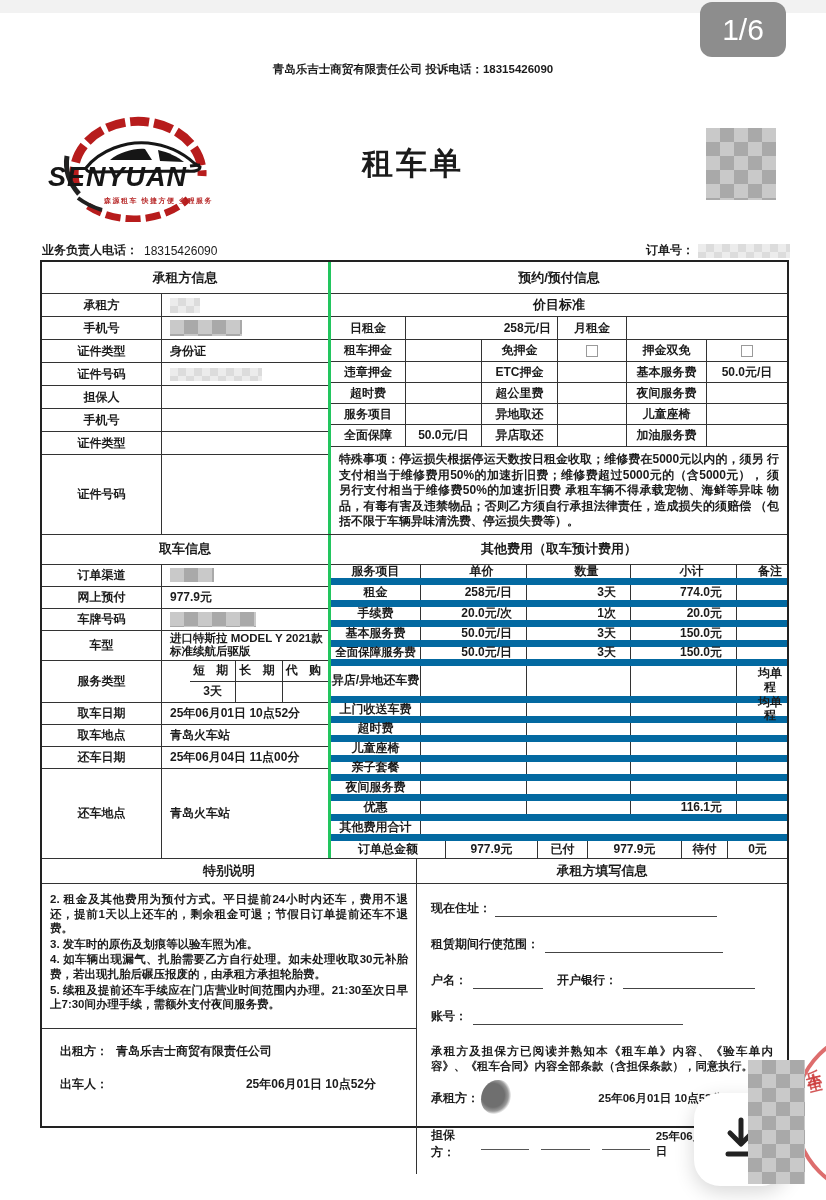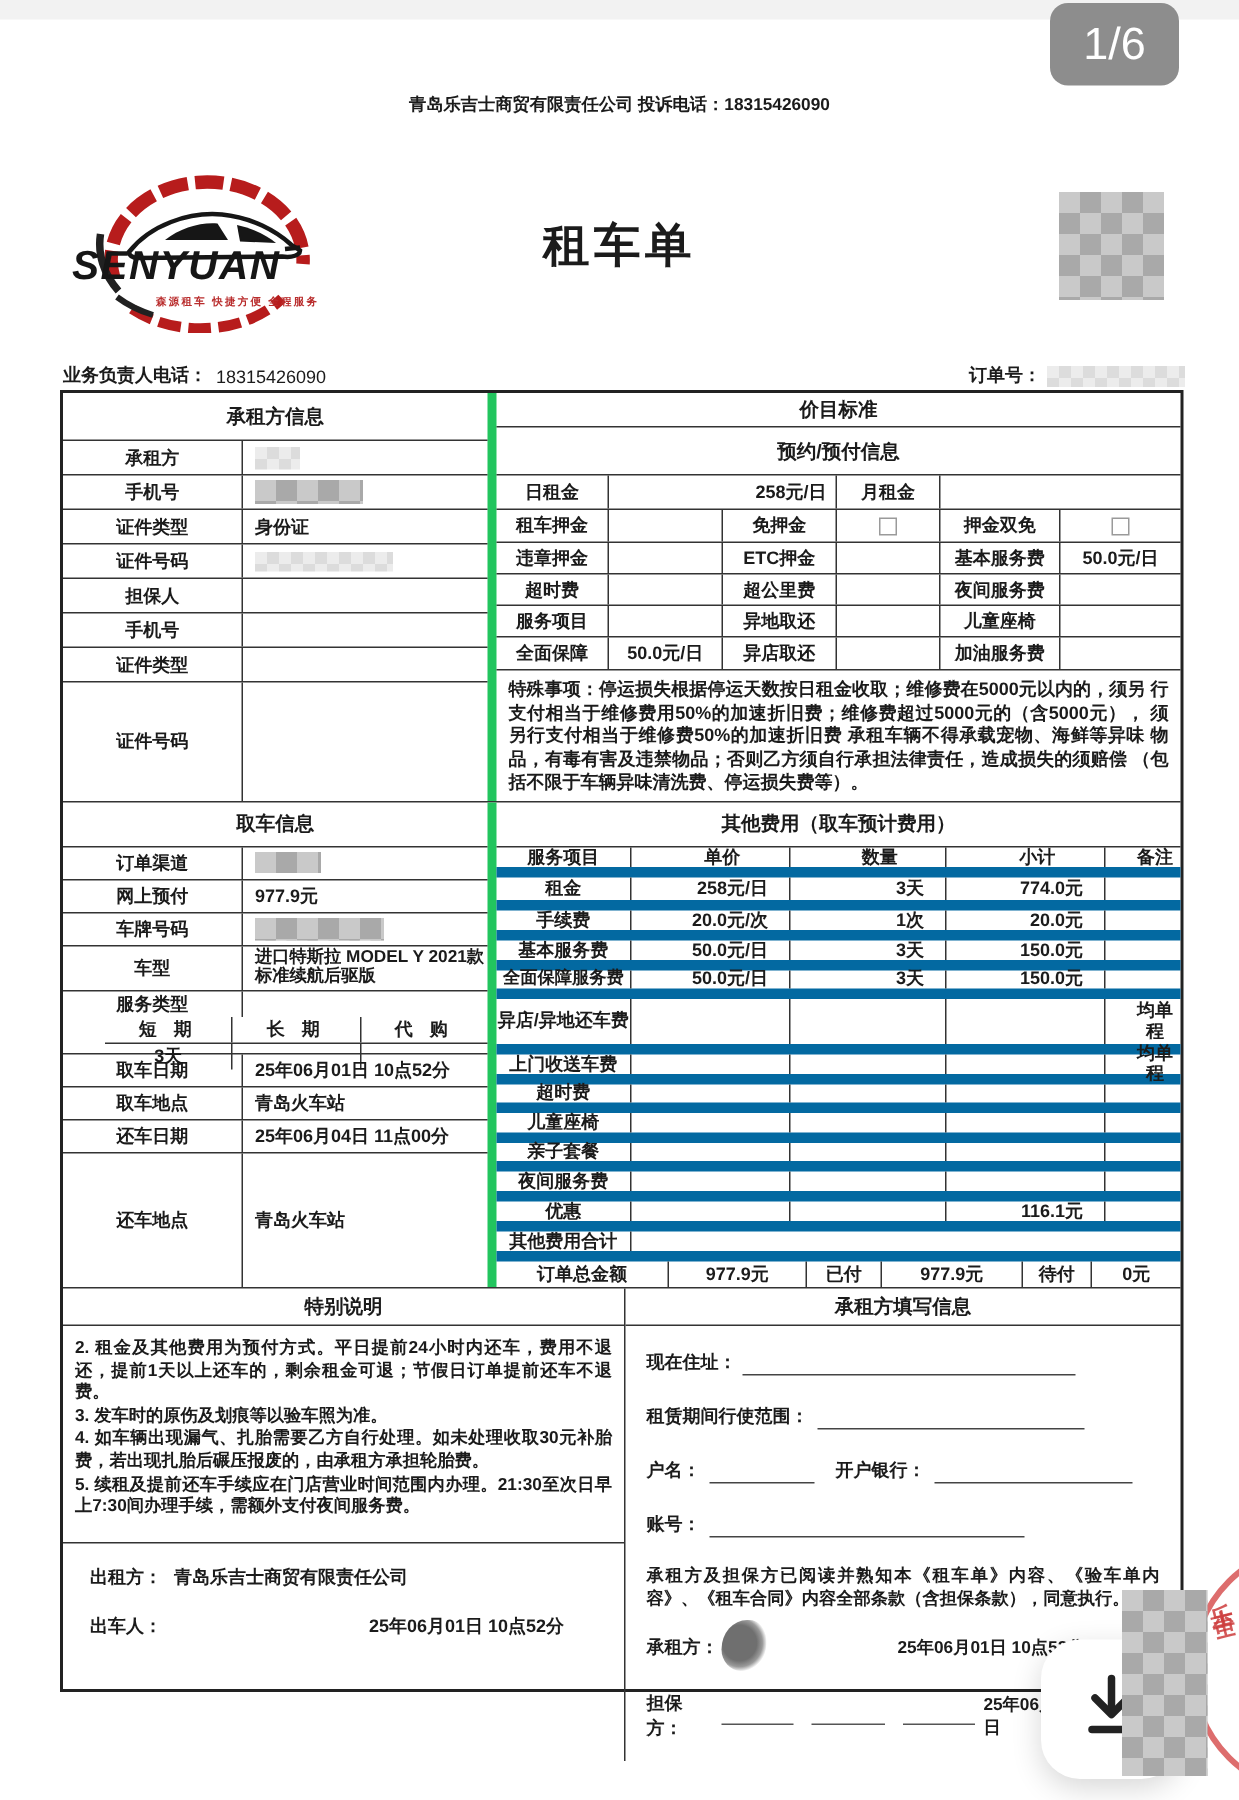--- a/index.html
+++ b/index.html
@@ -31,25 +31,25 @@
   .bottom-pixel { position:absolute; left:748px; top:1060px; width:57px; height:124px; z-index:6; }
 
   .phone-row { position:absolute; left:42px; top:242px; width:748px; display:flex; align-items:center; font-size:12px; }
   .order-no { margin-left:auto; display:flex; align-items:center; }
   .order-pixel { display:inline-block; width:92px; height:14px; margin-left:4px; }
 
   
   .main-table { position:absolute; left:40px; top:260px; width:749px; height:868px; border:2px solid #222; display:flex; flex-direction:column; font-size:12px; }
   .sec { display:flex; }
   .sec-top { height:283px; } .sec-mid { height:330px; } .sec-bot { flex:1; }
-  .col-l { width:289px; border-right:6px solid #22c55e; display:flex; flex-direction:column; }
+  .col-l { width:289px; border-right:3px solid #22c55e; display:flex; flex-direction:column; }
   .col-r { flex:1; display:flex; flex-direction:column; }
   .sec-header { display:flex; align-items:center; justify-content:center; font-size:13px; font-weight:700; border-bottom:1px solid #333; flex:0 0 auto; }
   .h32{height:32px;} .h30{height:30px;} .h25{height:25px;} .h23{height:23px;} .h22{height:22px;} .h21{height:21px;}
-  .h20{height:20px;} .h19{height:19px;} .h37{height:37px;} .h42{height:42px;flex-direction:column;} .h90{height:90px;} .h96{height:96px;}
+  .h20{height:20px;} .h19{height:19px;} .h37{height:37px;} .h42{height:42px;} .h90{height:90px;} .h96{height:96px;}
 
   .kv { display:flex; border-bottom:1px solid #333; flex:0 0 auto; }
   .kv:last-child { border-bottom:none; }
   .kv .k { width:120px; border-right:1px solid #333; display:flex; align-items:center; justify-content:center; }
   .kv .v { flex:1; display:flex; align-items:center; padding-left:8px; }
 
   .pgrid-row { display:flex; border-bottom:1px solid #333; flex:0 0 auto; }
   .pc { border-right:1px solid #333; display:flex; align-items:center; justify-content:center; }
   .pc:last-child { border-right:none; }
   .c1{width:75px;} .c2{width:76px;} .c3{width:76px;} .c4{width:69px;} .c5{width:80px;} .c6{flex:1;}
@@ -174,22 +174,22 @@
           <div class="k">证件类型</div>
           <div class="v"></div>
         </div>
         <div class="kv h90" style="border-bottom:none; flex:1;">
           <div class="k">证件号码</div>
           <div class="v"></div>
         </div>
       </div>
 
       <div class="col-r">
+        <div class="sec-header h32">预约/预付信息</div>
         <div class="sec-header h23">价目标准</div>
-        <div class="sec-header h32">预约/预付信息</div>
 
         <div class="pgrid-row h23">
           <div class="pc c1">日租金</div>
           <div class="pc cwide">258元/日</div>
           <div class="pc c4">月租金</div>
           <div class="pc c6"></div>
         </div>
 
         <div class="pgrid-row h22">
           <div class="pc c1">租车押金</div>

